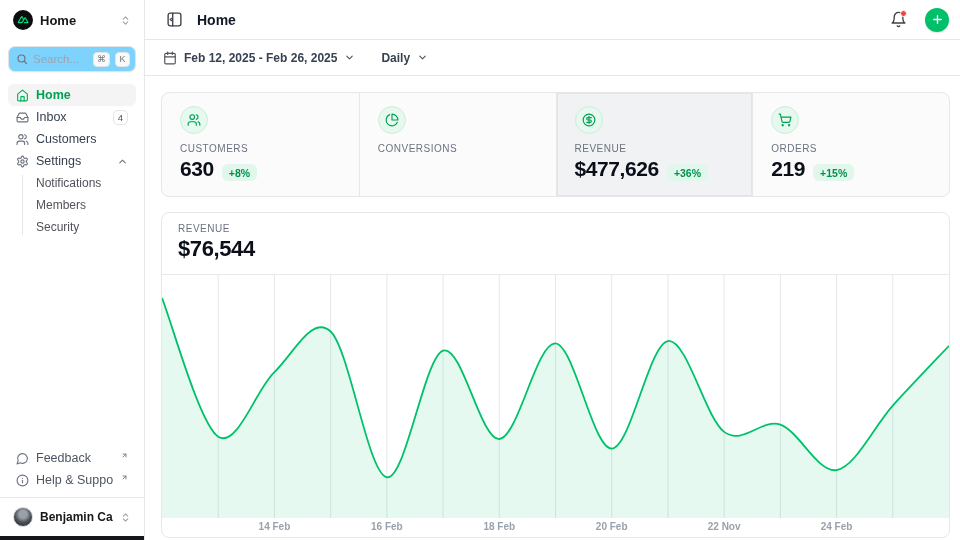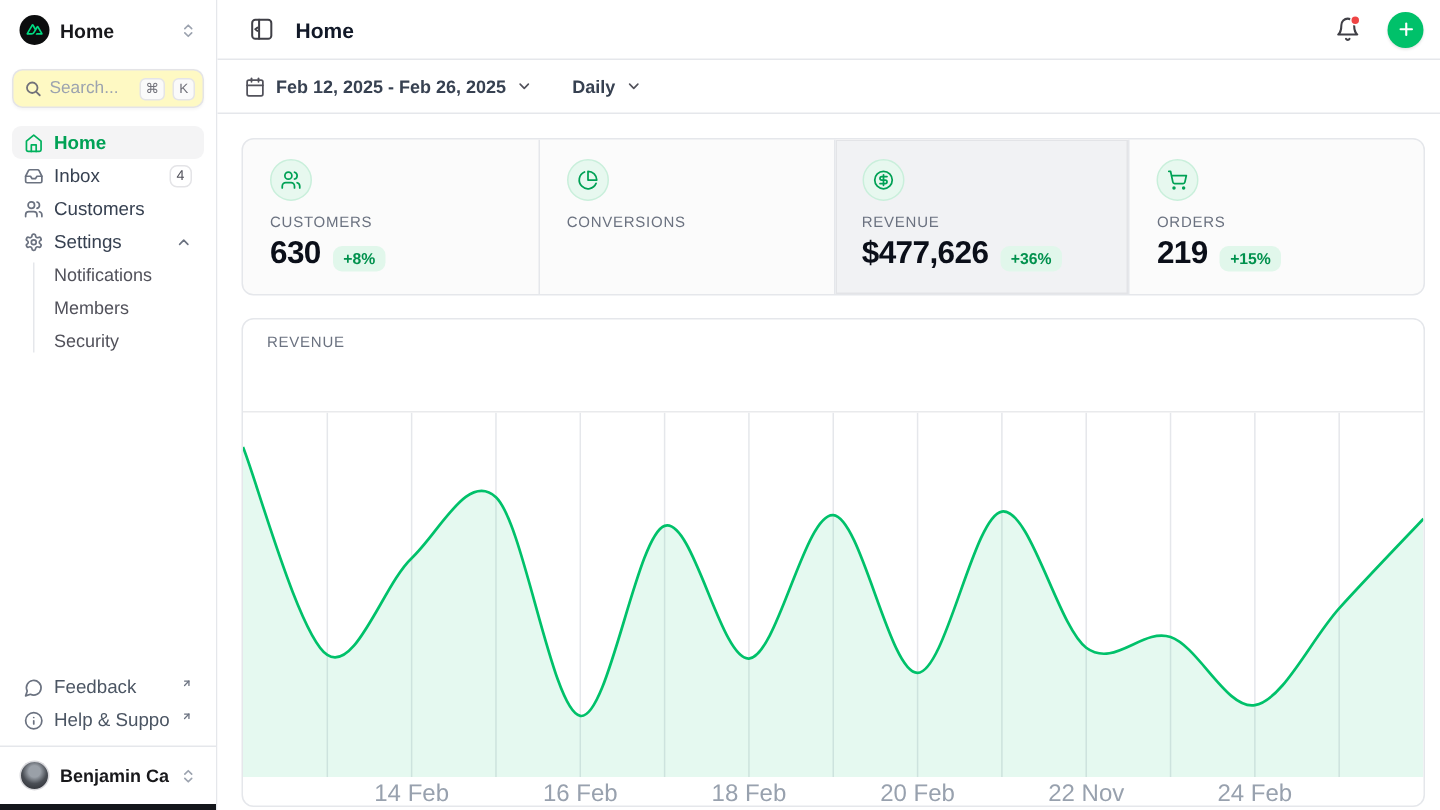--- a/index.html
+++ b/index.html
@@ -7,21 +7,21 @@
   .screen { position:relative; width:960px; height:540px; background:#fff; }
 
   
   .sidebar { position:absolute; left:0; top:0; bottom:0; width:145px; border-right:1px solid #e5e7eb; background:#fff; display:flex; flex-direction:column; padding:8px; }
   .logo-row { height:24px; display:flex; align-items:center; gap:7px; padding:0 5px; cursor:pointer; border-radius:6px; }
   .logo-mark { width:20px; height:20px; border-radius:50%; background:#0c0d0e; display:flex; align-items:center; justify-content:center; flex:0 0 auto; }
   .logo-mark svg { width:12px; height:12px; }
   .logo-label { font-size:13px; font-weight:700; color:#18181b; flex:1; }
   .updown { color:#9ca3af; display:flex; }
 
-  .searchbox { margin-top:14px; height:26px; border:1px solid #e4e4e7; border-radius:7px; background:#fef9c3; box-shadow:0 1px 2px rgba(0,0,0,.04); display:flex; align-items:center; gap:5px; padding:0 5px 0 7px; }
+  .searchbox { margin-top:14px; height:26px; border:1px solid #e4e4e7; border-radius:7px; background:#7dd3fc; box-shadow:0 1px 2px rgba(0,0,0,.04); display:flex; align-items:center; gap:5px; padding:0 5px 0 7px; }
   .searchbox svg { color:#71717a; flex:0 0 auto; }
   .searchbox input { border:none; outline:none; width:100%; min-width:0; font-size:11.5px; color:#374151; background:transparent; font-family:inherit; }
   .searchbox input::placeholder { color:#9ca3af; }
   .kbd { flex:0 0 auto; height:15px; min-width:15px; padding:0 3px; border:1px solid #e4e4e7; border-radius:4px; background:#fafafa; font-size:9px; line-height:13px; color:#71717a; text-align:center; }
 
   .nav { margin-top:12px; display:flex; flex-direction:column; }
   .nav-item { height:22px; display:flex; align-items:center; gap:7px; padding:0 8px; border-radius:6px; font-size:12.5px; color:#374151; cursor:pointer; }
   .nav-item svg { flex:0 0 auto; color:#6b7280; }
   .nav-item.active { background:#f4f4f5; color:#00a155; font-weight:600; }
   .nav-item.active svg { color:#00b15d; }
@@ -65,21 +65,21 @@
   .stat-value { font-size:21px; font-weight:700; color:#0b0f19; letter-spacing:-.4px; }
   .delta-badge { font-size:10.5px; font-weight:600; color:#00914d; background:#e1f7eb; border-radius:6px; padding:2.5px 7px; }
 
   .chart-card { margin-top:15px; border:1px solid #e5e7eb; border-radius:8px; background:#fff; height:326px; overflow:hidden; }
   .chart-head { height:62px; padding:10px 16px 0; border-bottom:1px solid #e9eaec; }
   .chart-label { font-size:10px; letter-spacing:.5px; color:#6b7280; font-weight:500; }
   .chart-value { font-size:22px; font-weight:700; color:#0b0f19; letter-spacing:-.4px; margin-top:2px; }
   .plot-wrap { position:relative; height:243px; }
   .plot-wrap svg { display:block; width:100%; height:243px; }
   .ticks { position:relative; height:19px; }
-  .tick { position:absolute; top:3px; transform:translateX(-50%); font-size:16px; color:#98a1ae; white-space:nowrap; }
+  .tick { position:absolute; top:3px; transform:translateX(-50%); font-size:10px; color:#98a1ae; white-space:nowrap;font-weight:bold; }
 </style>
 </head>
 <body>
 
 <div class="screen">
 
   <aside class="sidebar">
     <div class="logo-row">
       <span class="logo-mark">
         <svg viewBox="0 0 24 24">
@@ -299,20 +299,21 @@
           <div class="stat-value-row">
             <span class="stat-value">219</span>
             <span class="delta-badge">+15%</span>
           </div>
         </div>
       </div>
 
       <div class="chart-card">
         <div class="chart-head">
           <div class="chart-label">REVENUE</div>
+          <div class="chart-value">$76,544</div>
         </div>
         <div class="plot-wrap">
           <svg id="plot" preserveAspectRatio="none" viewBox="0 0 788 243">
               <line x1="56.285714285714285" x2="56.285714285714285" y1="0" y2="243" stroke="#e5e7eb" stroke-width="1"></line>
               <line x1="112.57142857142857" x2="112.57142857142857" y1="0" y2="243" stroke="#e5e7eb" stroke-width="1"></line>
               <line x1="168.85714285714286" x2="168.85714285714286" y1="0" y2="243" stroke="#e5e7eb" stroke-width="1"></line>
               <line x1="225.14285714285714" x2="225.14285714285714" y1="0" y2="243" stroke="#e5e7eb" stroke-width="1"></line>
               <line x1="281.42857142857144" x2="281.42857142857144" y1="0" y2="243" stroke="#e5e7eb" stroke-width="1"></line>
               <line x1="337.7142857142857" x2="337.7142857142857" y1="0" y2="243" stroke="#e5e7eb" stroke-width="1"></line>
               <line x1="394" x2="394" y1="0" y2="243" stroke="#e5e7eb" stroke-width="1"></line>

